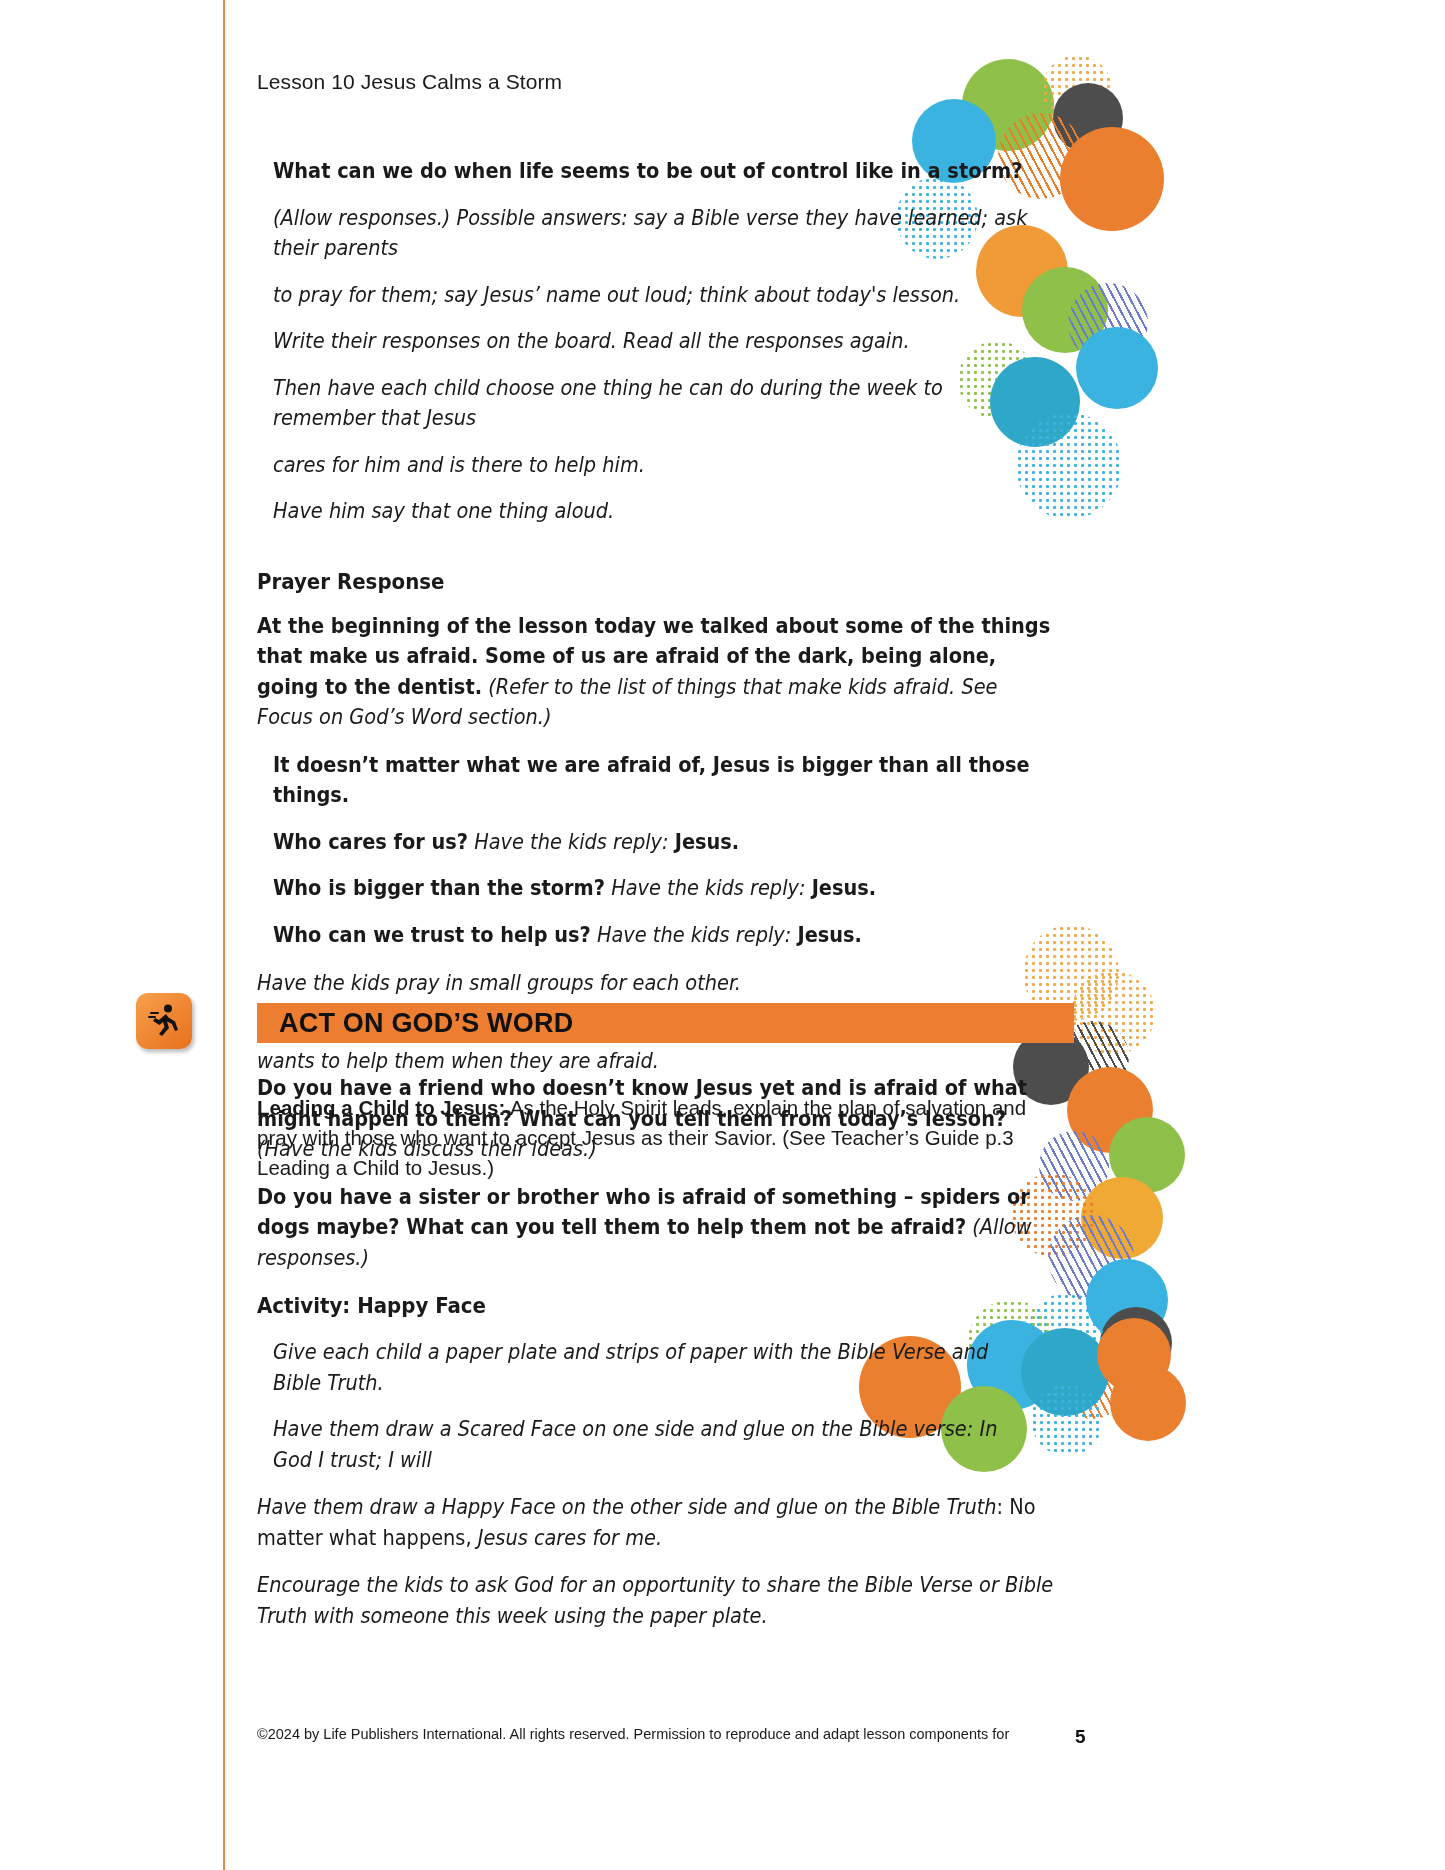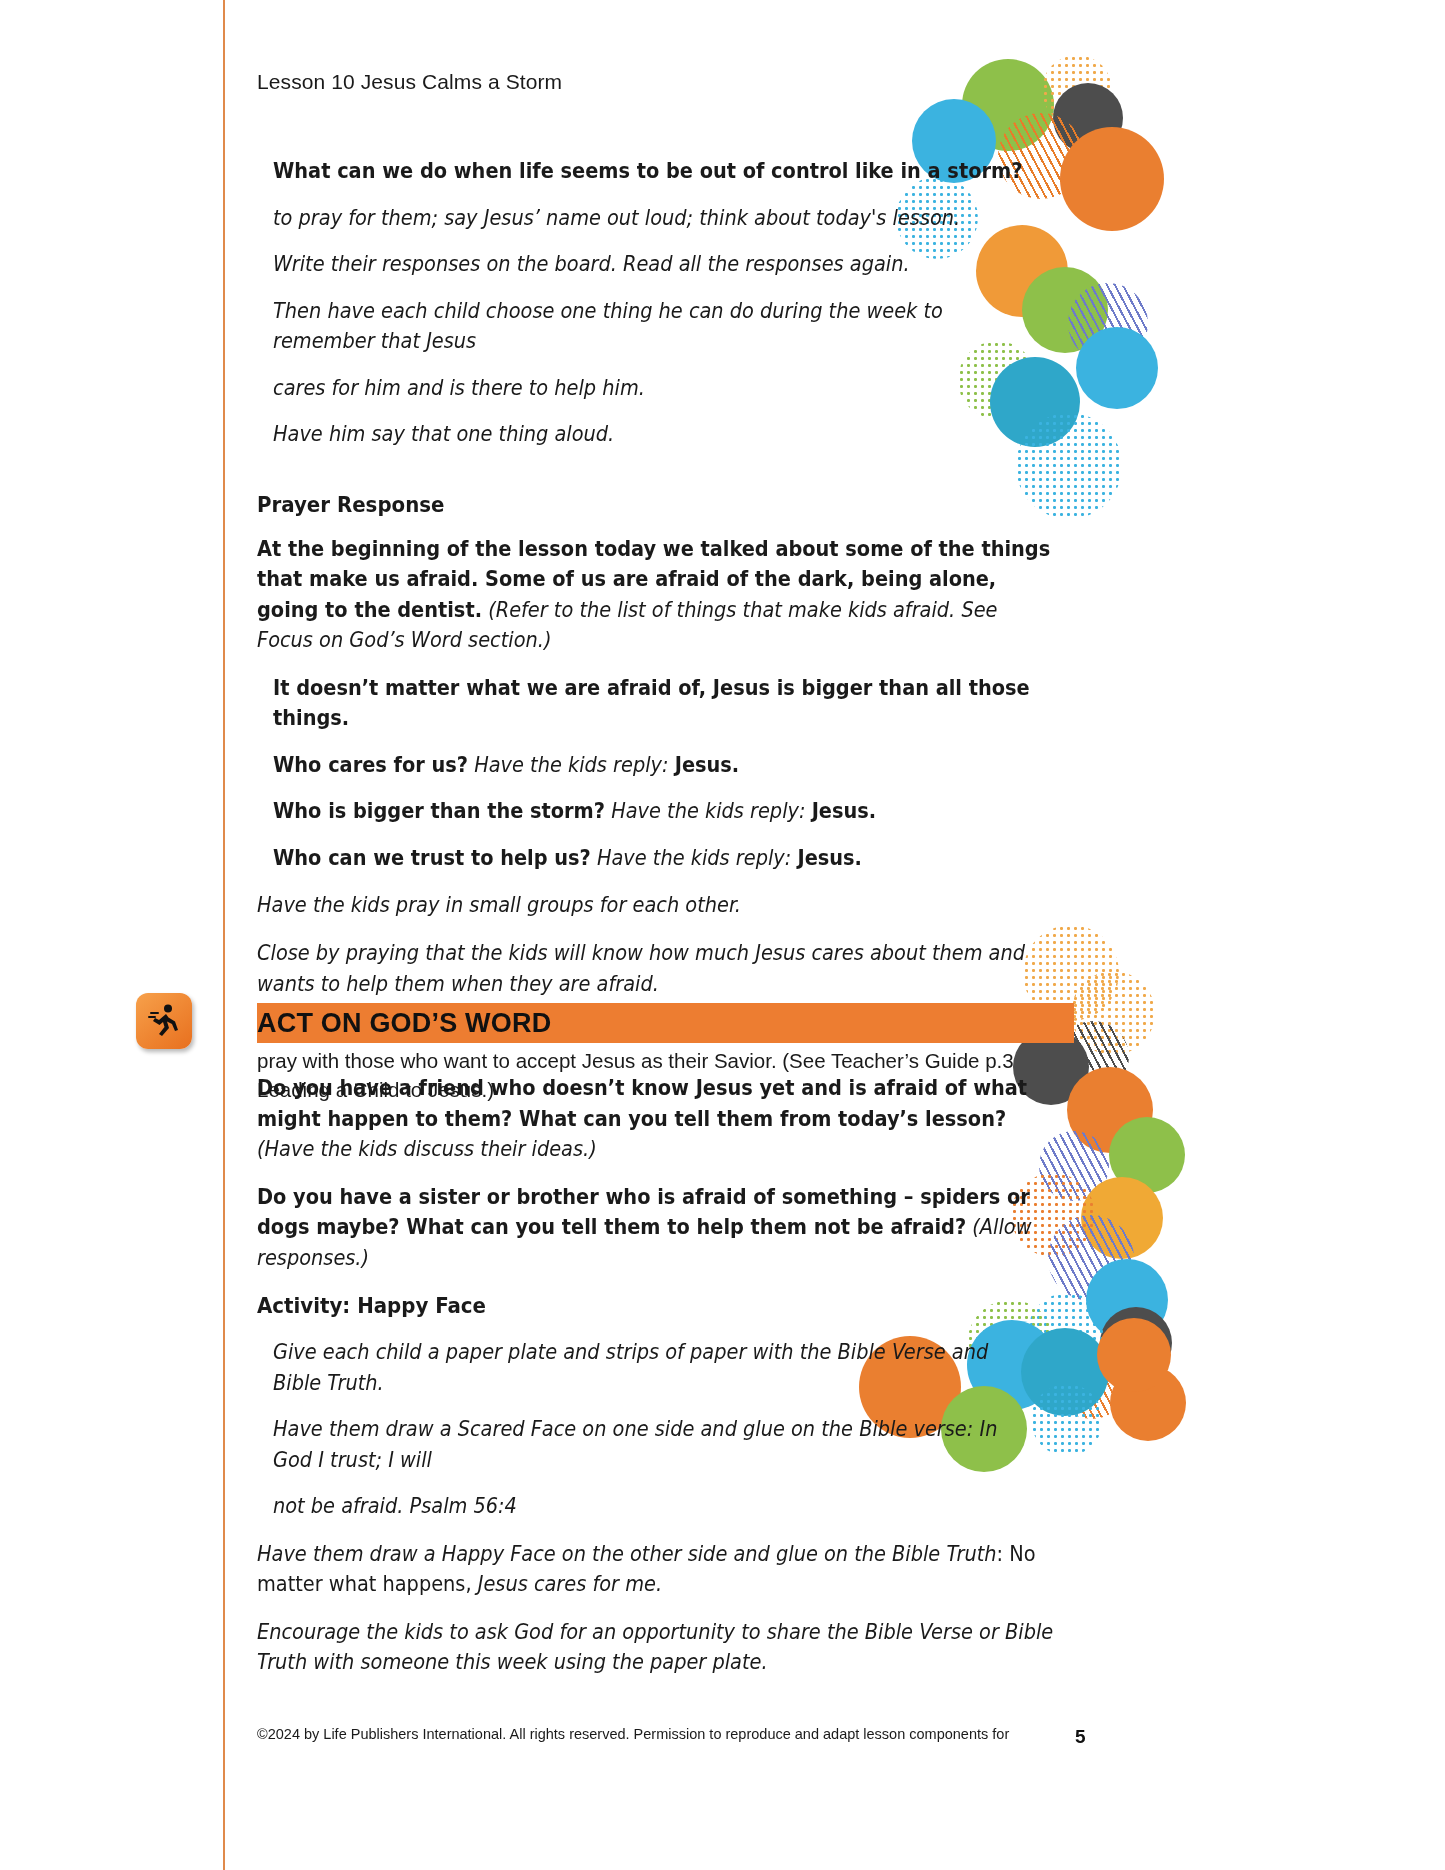--- a/index.html
+++ b/index.html
@@ -78,21 +78,21 @@
     position:absolute;
     left:257px; top:1003px;
     width:817px; height:40px;
     background:#ed7d31;
     display:flex; align-items:center;
   }
   .banner-title {
     font-size:27px; font-weight:bold;
     color:#111111;
     letter-spacing:0.2px;
-    padding-left:0;
+    padding-left:22px;
     font-family:"Liberation Sans", sans-serif;
   }
 
   .run-icon {
     position:absolute;
     left:136px; top:993px;
     width:56px; height:56px;
     border-radius:12px;
     background:linear-gradient(140deg,#f7a14b 0%, #f08a36 45%, #e8701f 100%);
     box-shadow:2px 3px 4px rgba(0,0,0,0.28);
@@ -174,20 +174,21 @@
     <div class="circ" style="left:96px;  top:86px; width:86px;  height:86px;  background:#8ec04a;"></div>
     <div class="circ dots" style="left:186px; top:84px; width:72px; height:72px; color:#3bb3e0;"></div>
   </div>
 
   <div class="lesson-header">Lesson 10 Jesus Calms a Storm</div>
 
   <div class="content">
 
     <div class="blk cond">
       <div class="b tight">What can we do when life seems to be out of control like in a storm?</div>
+      <div class="i tight">(Allow responses.) Possible answers: say a Bible verse they have learned; ask their parents</div>
       <div class="i tight">to pray for them; say Jesus’ name out loud; think about today's lesson.</div>
       <div class="i tight">Write their responses on the board. Read all the responses again.</div>
       <div class="i tight">Then have each child choose one thing he can do during the week to remember that Jesus</div>
       <div class="i tight">cares for him and is there to help him.</div>
       <div class="i tight">Have him say that one thing aloud.</div>
     </div>
 
     <div class="gap-lg"></div>
 
     <div class="cond sub-head">Prayer Response</div>
@@ -250,21 +251,20 @@
     <div class="blk cond">
       <span class="b">Do you have a sister or brother who is afraid of something – spiders or dogs maybe? What can you tell them to help them not be afraid?</span>
       <span class="i">(Allow responses.)</span>
     </div>
 
     <div class="cond sub-head">Activity: Happy Face</div>
 
     <div class="blk cond">
       <div class="i tight">Give each child a paper plate and strips of paper with the Bible Verse and Bible Truth.</div>
       <div class="i tight">Have them draw a Scared Face on one side and glue on the Bible verse: In God I trust; I will</div>
-      <div class="i tight">not be afraid. Psalm 56:4</div>
     </div>
 
     <div class="blk cond">
       <span class="i">Have them draw a Happy Face on the other side and glue on the Bible Truth</span><span>: No matter what happens, </span><span class="i">Jesus cares for me.</span>
     </div>
 
     <div class="blk cond i">Encourage the kids to ask God for an opportunity to share the Bible Verse or Bible Truth with someone this week using the paper plate.</div>
 
   </div>
 

